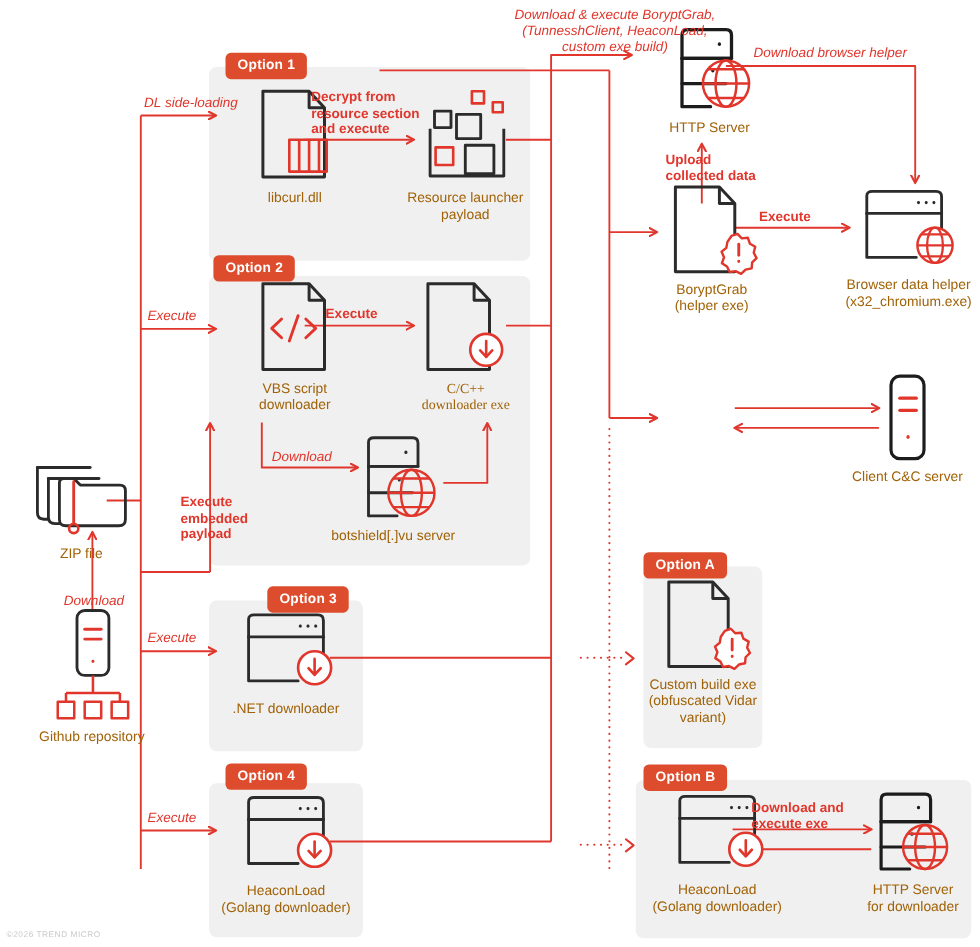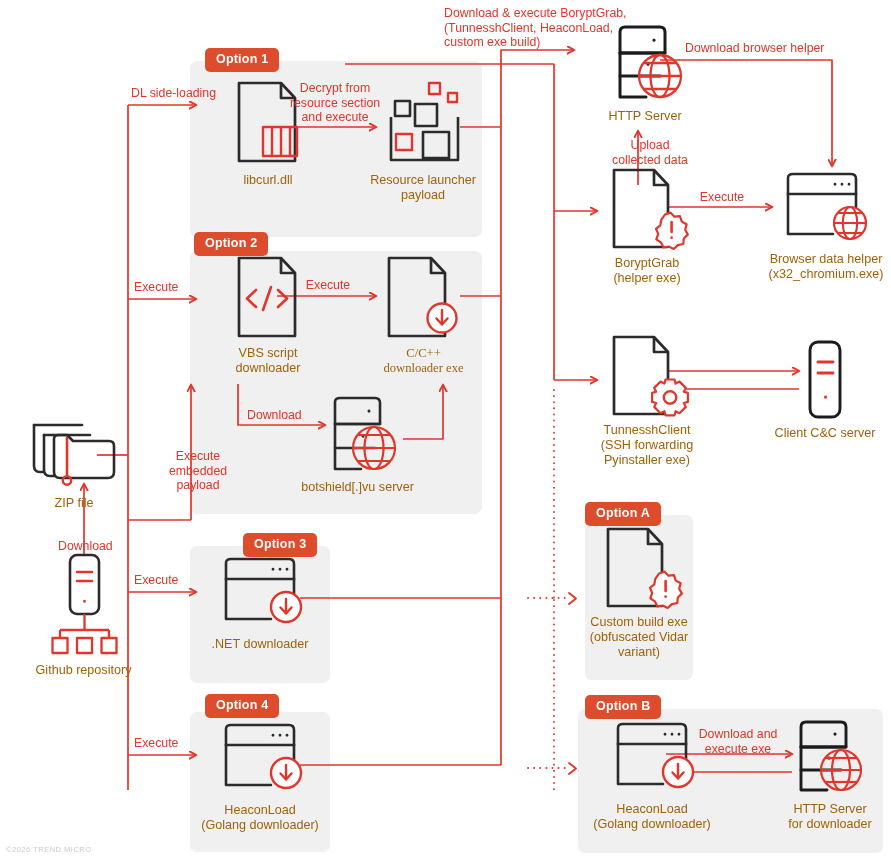--- a/index.html
+++ b/index.html
@@ -50,22 +50,22 @@
     white-space:pre-line;
   }
   .edge-label{
     position:absolute;
     color:#e0362c;
     font-size:12.3px;
     line-height:14.5px;
     white-space:pre-line;
     z-index:5;
   }
-  .el-center{text-align:center;}
-  .el-left{text-align:left;}
+  .el-center{font-weight:bold;}
+  .el-left{text-align:center;font-style:italic;}
   .footer{
     position:absolute;
     left:6px;top:845px;
     font-size:7.5px;
     letter-spacing:.5px;
     color:#c9c9c9;
     font-family:"Liberation Sans", sans-serif;
   }
 </style>
 </head>
@@ -409,37 +409,20 @@
           <path d="M58,51 L90,51"></path>
           <path d="M61,41 L87,41"></path>
           <path d="M61,61 L87,61"></path>
         </g>
       </svg>
     </div>
     <div class="caption">Browser data helper
 (x32_chromium.exe)</div>
   </div>
 
-  <div class="node" style="left:592px;top:335px;width:110px;">
-    <div class="art" style="width:90px;height:82px;">
-      <svg width="90" height="82" viewBox="0 0 90 82">
-        <path d="M12,2 L52,2 L66,17 L66,79 L12,79 Z" fill="none" stroke="#2b2b2b" stroke-width="2.7" stroke-linejoin="round"></path>
-        <path d="M52,2 L52,17 L66,17" fill="none" stroke="#2b2b2b" stroke-width="2.7" stroke-linejoin="round"></path>
-        <g transform="translate(68,62)">
-          <g fill="#ffffff" stroke="#e0362c" stroke-width="2.2" stroke-linejoin="round">
-            <path d="M-4.5,-17.5 L4.5,-17.5 L5.6,-13.4 L9.5,-15.4 L15.8,-9.1 L13.8,-5.2 L17.9,-4.1 L17.9,4.9 L13.8,6 L15.8,9.9 L9.5,16.2 L5.6,14.2 L4.5,18.3 L-4.5,18.3 L-5.6,14.2 L-9.5,16.2 L-15.8,9.9 L-13.8,6 L-17.9,4.9 L-17.9,-4.1 L-13.8,-5.2 L-15.8,-9.1 L-9.5,-15.4 L-5.6,-13.4 Z"></path>
-          </g>
-          <circle cx="0" cy="0.4" r="6.2" fill="#ffffff" stroke="#e0362c" stroke-width="2.4"></circle>
-        </g>
-      </svg>
-    </div>
-    <div class="caption">TunnesshClient
-(SSH forwarding
-Pyinstaller exe)</div>
-  </div>
 
   <div class="node" style="left:760px;top:340px;width:130px;">
     <div class="art" style="width:80px;height:80px;">
       <svg width="80" height="80" viewBox="0 0 80 80">
         <rect x="25" y="2" width="30" height="75" rx="8" fill="none" stroke="#1c1c1c" stroke-width="2.9"></rect>
         <g stroke="#e0362c" stroke-width="2.9" stroke-linecap="round">
           <path d="M33,22 L48,22"></path>
           <path d="M33,33 L48,33"></path>
           <path d="M40.5,57 L40.5,57.4"></path>
         </g>

